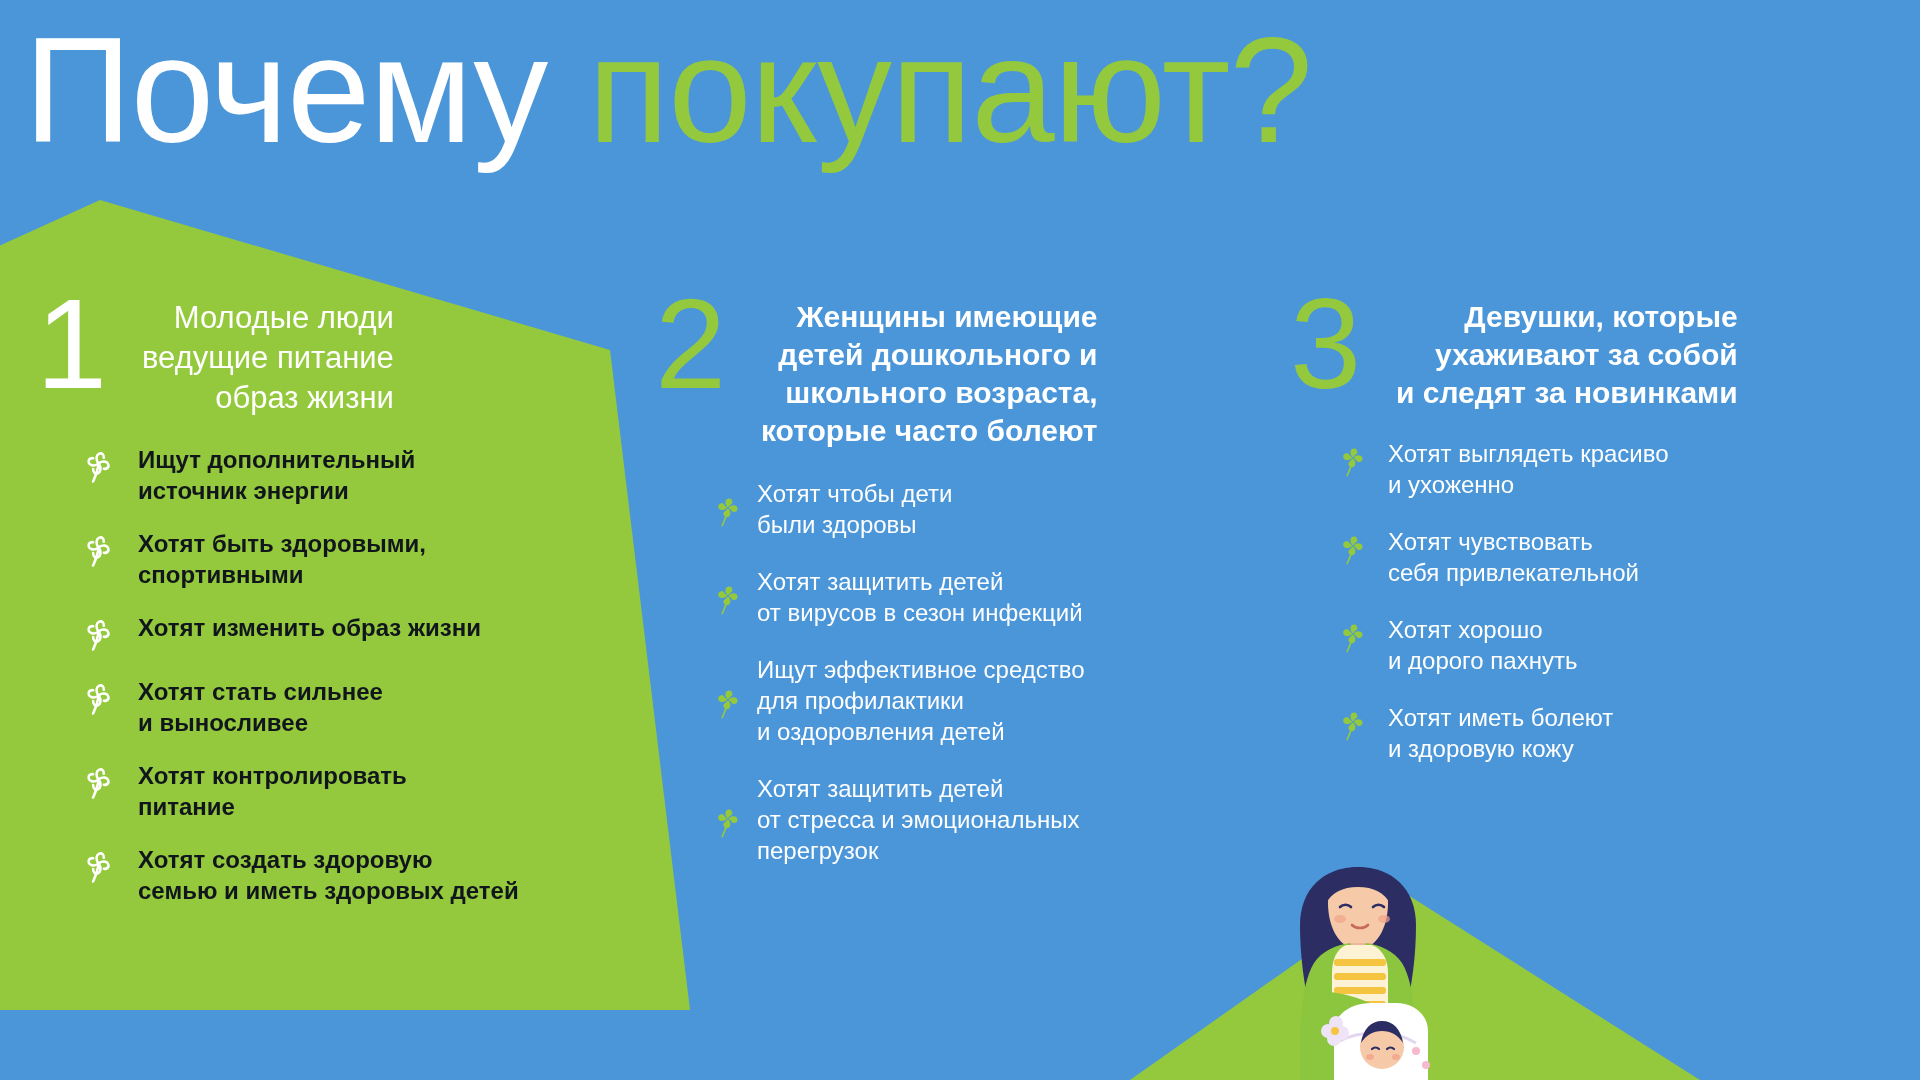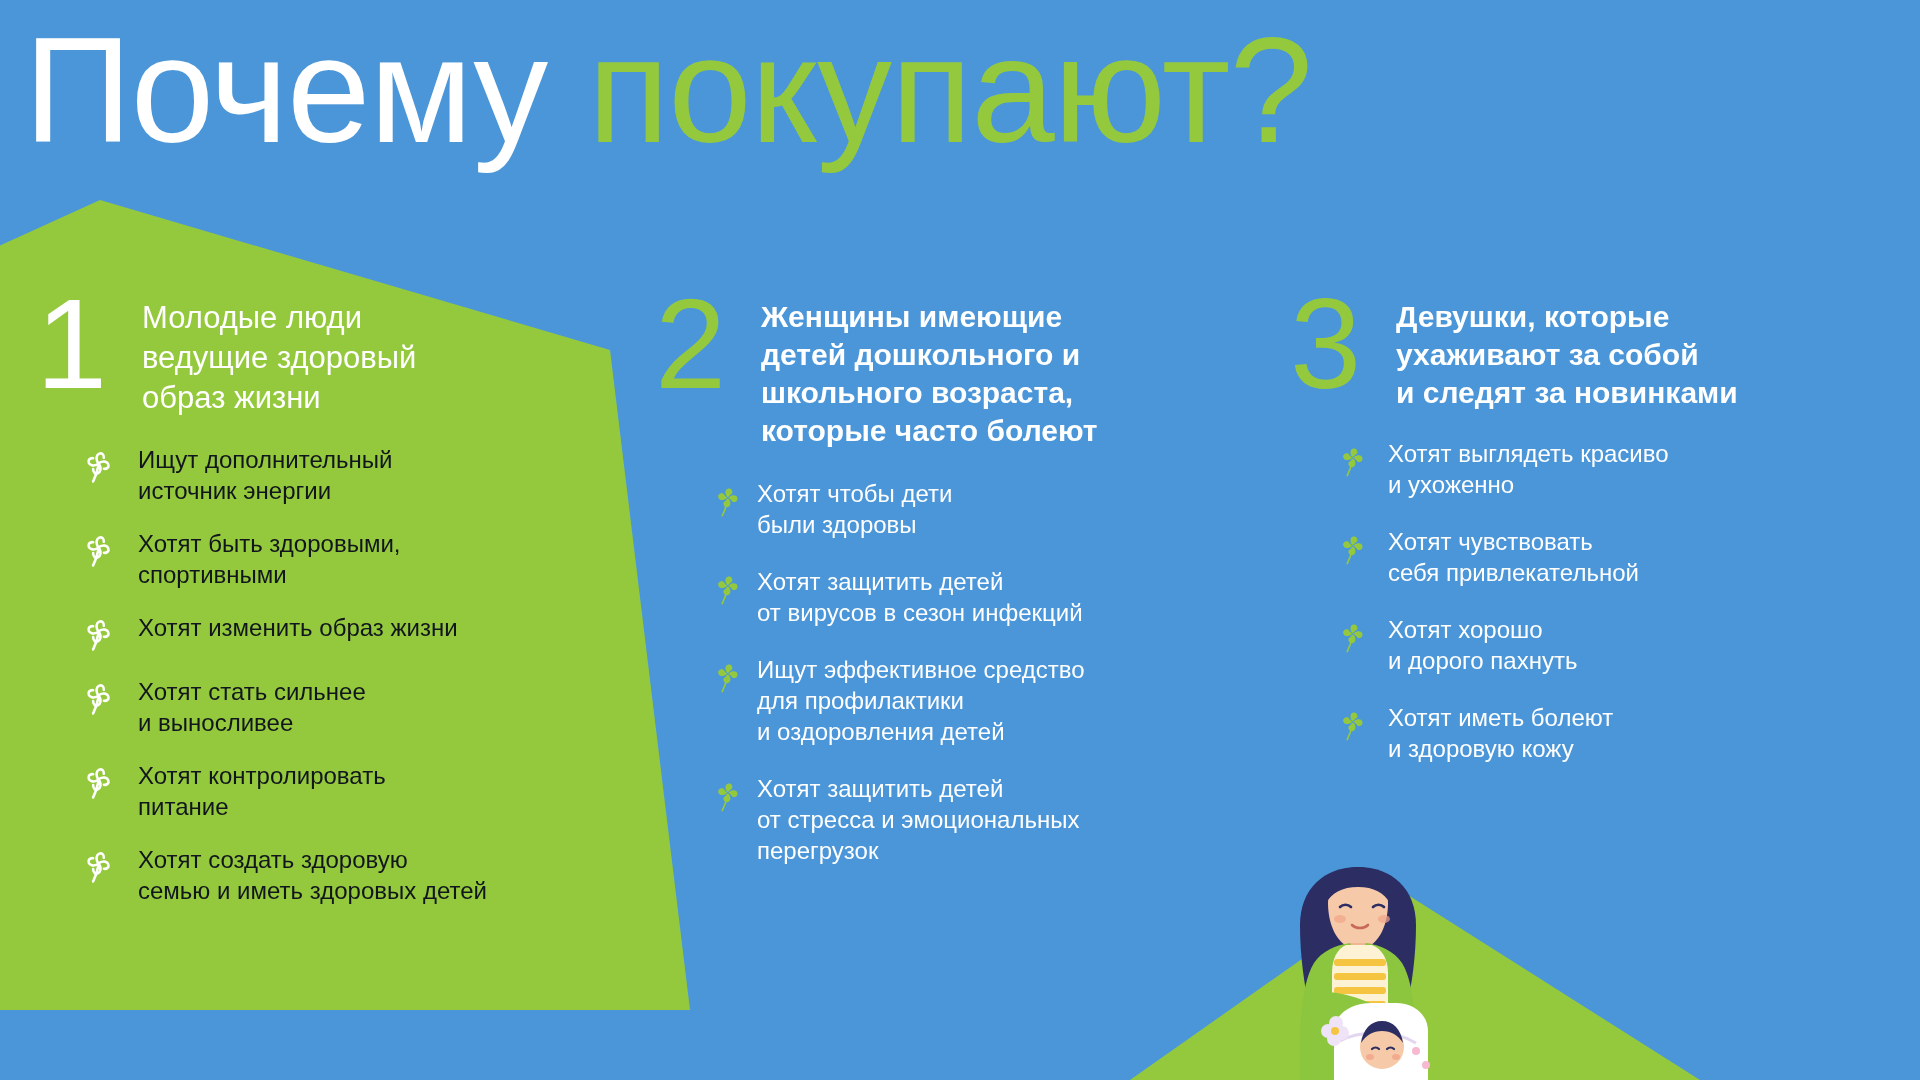--- a/index.html
+++ b/index.html
@@ -46,47 +46,48 @@
   }
   .num-white { color:#ffffff; }
   .num-green { color:#95c93d; }
 
   .head-text {
     font-size:30px;
     line-height:38px;
     font-weight:700;
     color:#ffffff;
     padding-top:6px;
+    text-align:right;
   }
   #col1 .head-text { font-weight:400; font-size:31px; line-height:40px; }
 
   .items { margin-top:22px; }
   .item {
     display:flex;
     align-items:flex-start;
     margin-bottom:20px;
   }
   .clover { flex:0 0 46px; width:46px; height:40px; margin-top:2px; }
   .clover svg { width:34px; height:38px; display:block; }
   .item-text {
     font-size:24px;
     line-height:31px;
   }
 
   
   #col1 .items { margin-top:26px; margin-left:46px; }
   #col1 .item { margin-bottom:22px; }
-  #col1 .item-text { color:#11161c; }
+  #col1 .item-text { color:#11161c;font-weight:bold; }
   #col1 .clover { flex:0 0 56px; }
 
   
   #col2 .items { margin-top:28px; margin-left:56px; }
   #col3 .items { margin-top:26px; margin-left:46px; }
   #col2 .item-text, #col3 .item-text { color:#ffffff; }
-  #col2 .item { margin-bottom:26px; }
+  #col2 .item { margin-bottom:26px;align-items:center; }
   #col3 .item { margin-bottom:26px;gap:6px; }
 
   
   #illustration { position:absolute; left:1230px; top:855px; width:260px; height:225px; z-index:7; }
   #illustration svg { width:100%; height:100%; display:block; }
 </style>
 </head>
 <body>
 
 <div id="stage">
@@ -102,21 +103,21 @@
   <div class="title">
     <span class="t-white">Почему</span>
     <span class="t-green">покупают?</span>
   </div>
 
   <div class="col" id="col1">
     <div class="col-head">
       <div class="num num-white">1</div>
       <div class="head-text">
         <div>Молодые люди</div>
-        <div>ведущие здоровый</div>
+        <div>ведущие питание</div>
         <div>образ жизни</div>
       </div>
     </div>
     <div class="items">
       <div class="item">
         <span class="clover">
           <svg viewBox="0 0 34 38">
               <g fill="none" stroke="#ffffff" stroke-width="2.6" stroke-linecap="round" stroke-linejoin="round">
                 <path d="M16 17c-2.5-4.2-1.6-8.3 1.2-9.4 2.6-1 5 1 4.6 4.2"></path>
                 <path d="M17 17c4.2-2.6 8.4-1.5 9.3 1.3.9 2.7-1.3 5-4.4 4.5"></path>

